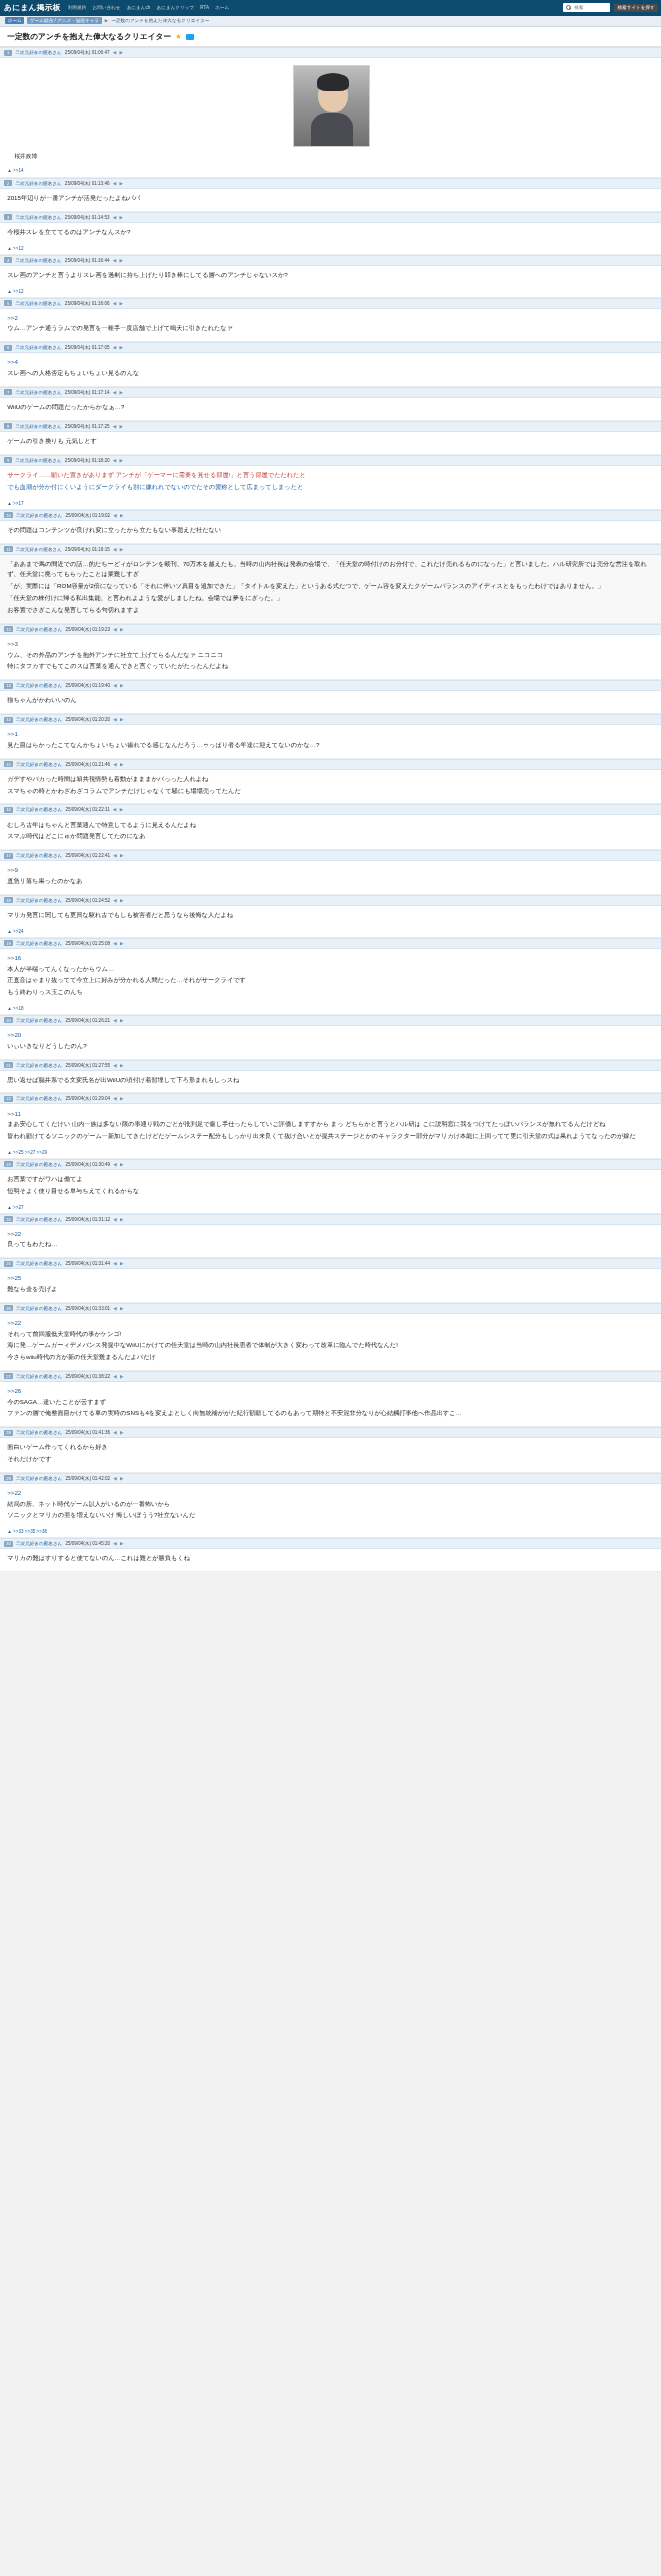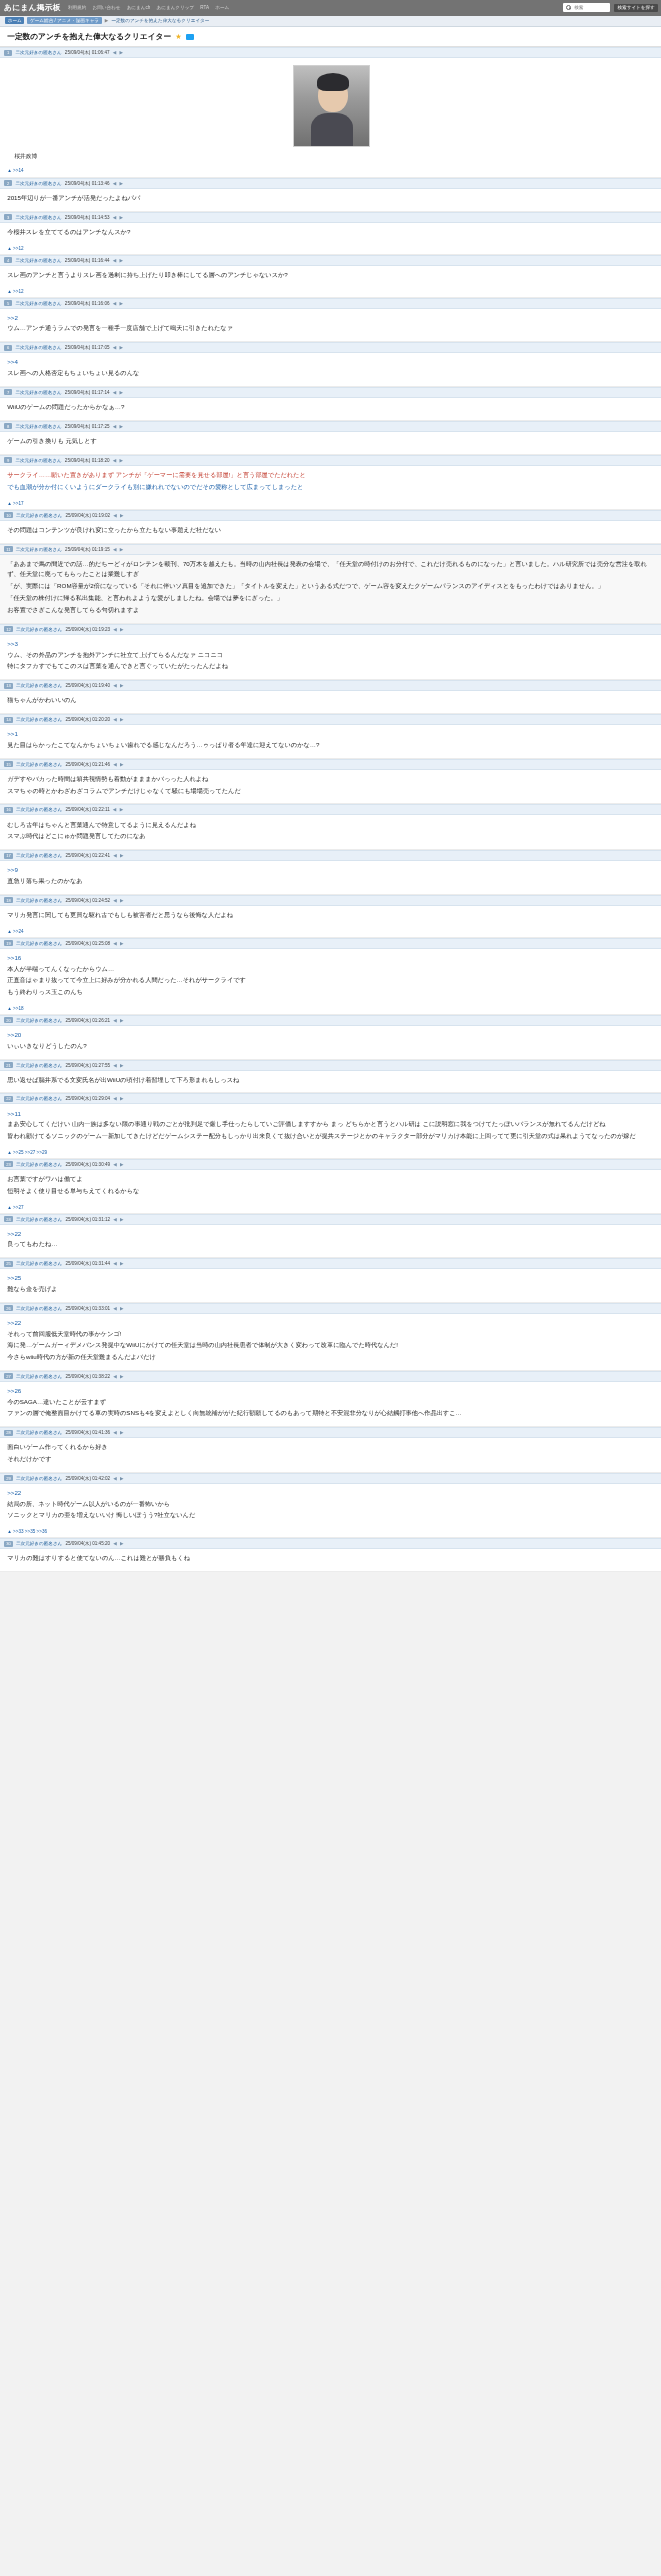--- a/index.html
+++ b/index.html
@@ -7,21 +7,21 @@
   body {
     width: 662px;
     background: #f2f2f2;
     font-family: "Liberation Sans", sans-serif;
     font-size: 6.7px;
     color: #222;
   }
 
   
   .topbar {
-    background: #737373;
+    background: #0c4a6e;
     height: 15.5px;
     display: flex;
     align-items: center;
     padding: 0 4.1px;
     color: #fff;
   }
   .brand {
     font-size: 7.7px;
     font-weight: bold;
     color: #fff;

